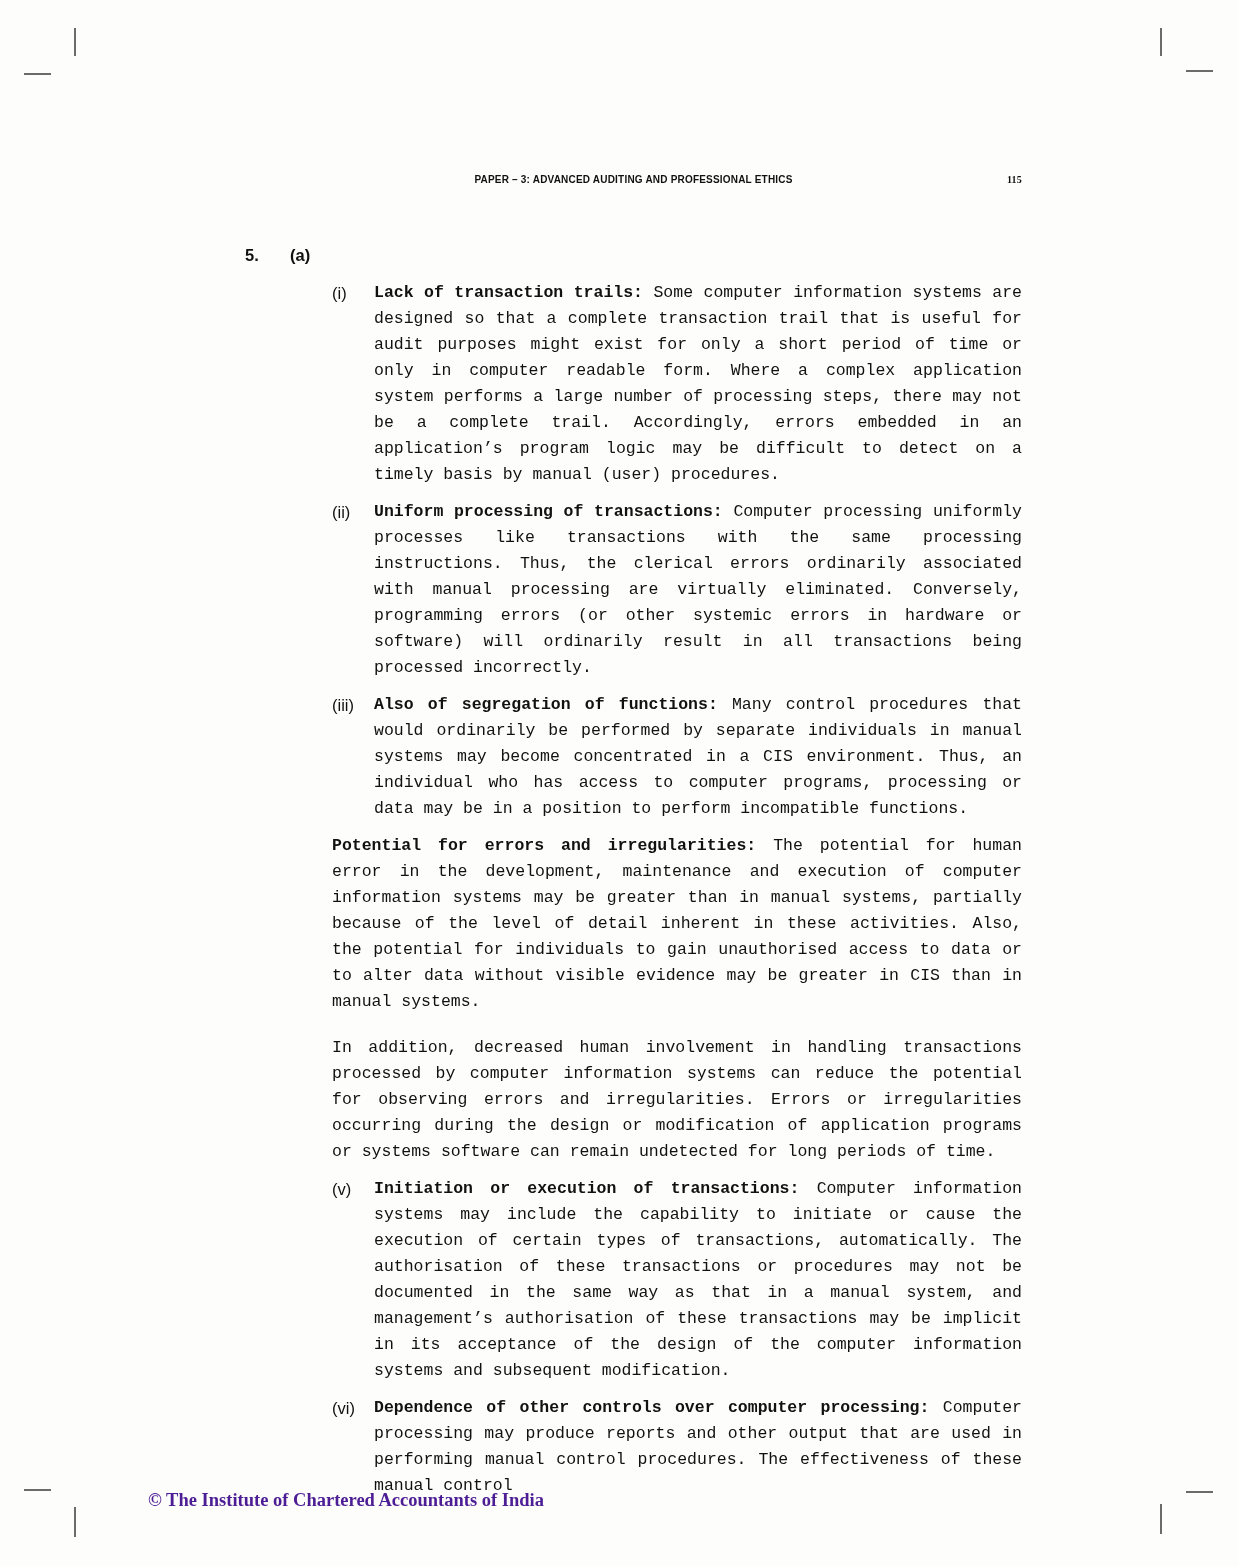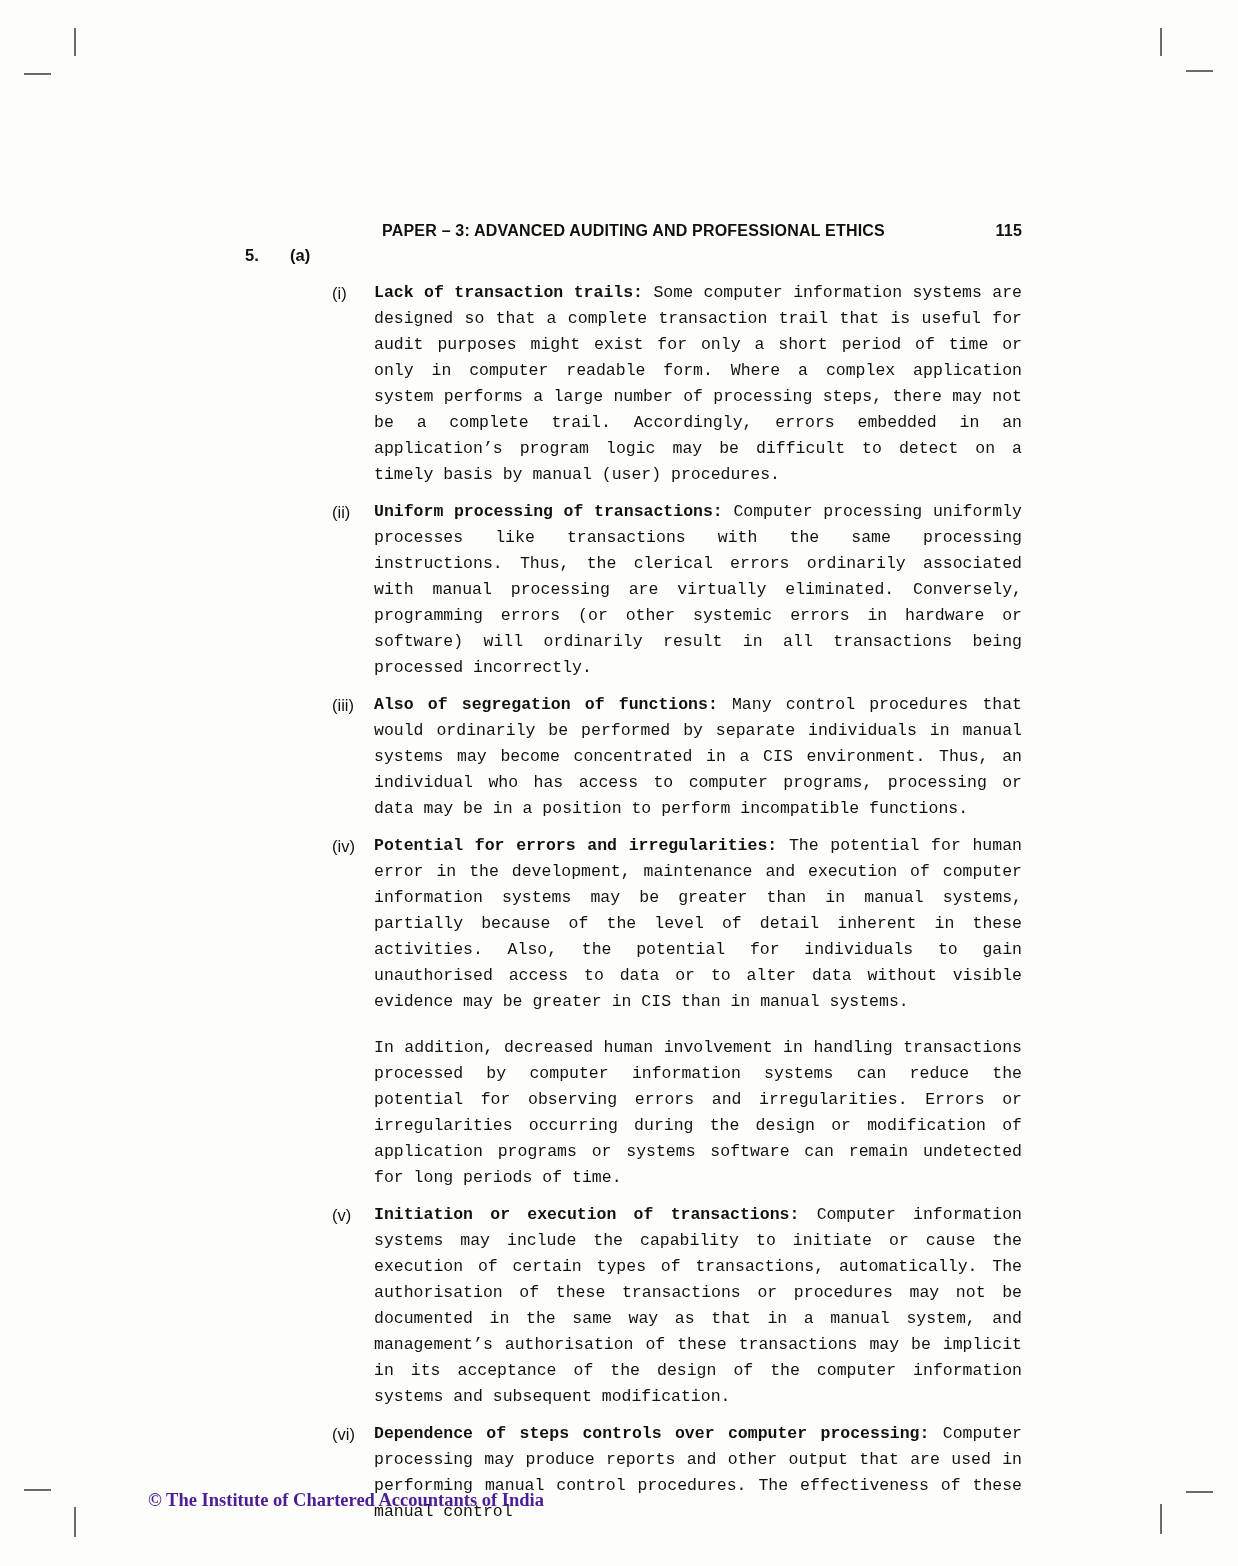--- a/index.html
+++ b/index.html
@@ -25,34 +25,34 @@
   .crop.br-h { left: 1186px; top: 1491px;  width: 27px; height: 2px;  }
   .crop.br-v { left: 1160px; top: 1504px;  width: 2px;  height: 30px; }
 
   .header {
     position: absolute;
     top: 174px;
     left: 245px;
     width: 777px;
     height: 22px;
     font-weight: bold;
-    font-size: 16px;
+    font-size: 10px;
     letter-spacing: 0.2px;
-    margin-top: 48px;
   }
   .header-title {
     position: absolute;
     left: 0; right: 0;
     text-align: center;
     white-space: nowrap;
   }
   .header-page {
     position: absolute;
     right: 0;
     top: 0;
+    font-family: Liberation Serif, serif;
   }
 
   .content {
     position: absolute;
     top: 242px;
     left: 245px;
     width: 777px;
     font-size: 16.5px;
     line-height: 26px;
   }
@@ -125,38 +125,37 @@
     </div>
 
     <div class="item">
       <span class="marker">(iii)</span>
       <div class="body">
         <p class="para"><b class="lead">Also of segregation of functions:</b> <span>Many control procedures that would ordinarily be performed by separate individuals in manual systems may become concentrated in a CIS environment. Thus, an individual who has access to computer programs, processing or data may be in a position to perform incompatible functions.</span></p>
       </div>
     </div>
 
     <div class="item">
-      <span class="marker">(iv)</span>
       <div class="body">
         <p class="para"><b class="lead">Potential for errors and irregularities:</b> <span>The potential for human error in the development, maintenance and execution of computer information systems may be greater than in manual systems, partially because of the level of detail inherent in these activities. Also, the potential for individuals to gain unauthorised access to data or to alter data without visible evidence may be greater in CIS than in manual systems.</span></p>
         <p class="para">In addition, decreased human involvement in handling transactions processed by computer information systems can reduce the potential for observing errors and irregularities. Errors or irregularities occurring during the design or modification of application programs or systems software can remain undetected for long periods of time.</p>
       </div>
     </div>
 
     <div class="item">
       <span class="marker">(v)</span>
       <div class="body">
         <p class="para"><b class="lead">Initiation or execution of transactions:</b> <span>Computer information systems may include the capability to initiate or cause the execution of certain types of transactions, automatically. The authorisation of these transactions or procedures may not be documented in the same way as that in a manual system, and management’s authorisation of these transactions may be implicit in its acceptance of the design of the computer information systems and subsequent modification.</span></p>
       </div>
     </div>
 
     <div class="item">
       <span class="marker">(vi)</span>
       <div class="body">
-        <p class="para"><b class="lead">Dependence of steps controls over computer processing:</b> <span>Computer processing may produce reports and other output that are used in performing manual control procedures. The effectiveness of these manual control</span></p>
+        <p class="para"><b class="lead">Dependence of other controls over computer processing:</b> <span>Computer processing may produce reports and other output that are used in performing manual control procedures. The effectiveness of these manual control</span></p>
       </div>
     </div>
 
   </div>
 
   <div class="footer">© The Institute of Chartered Accountants of India</div>
 
 </div>
 
 </body></html>

